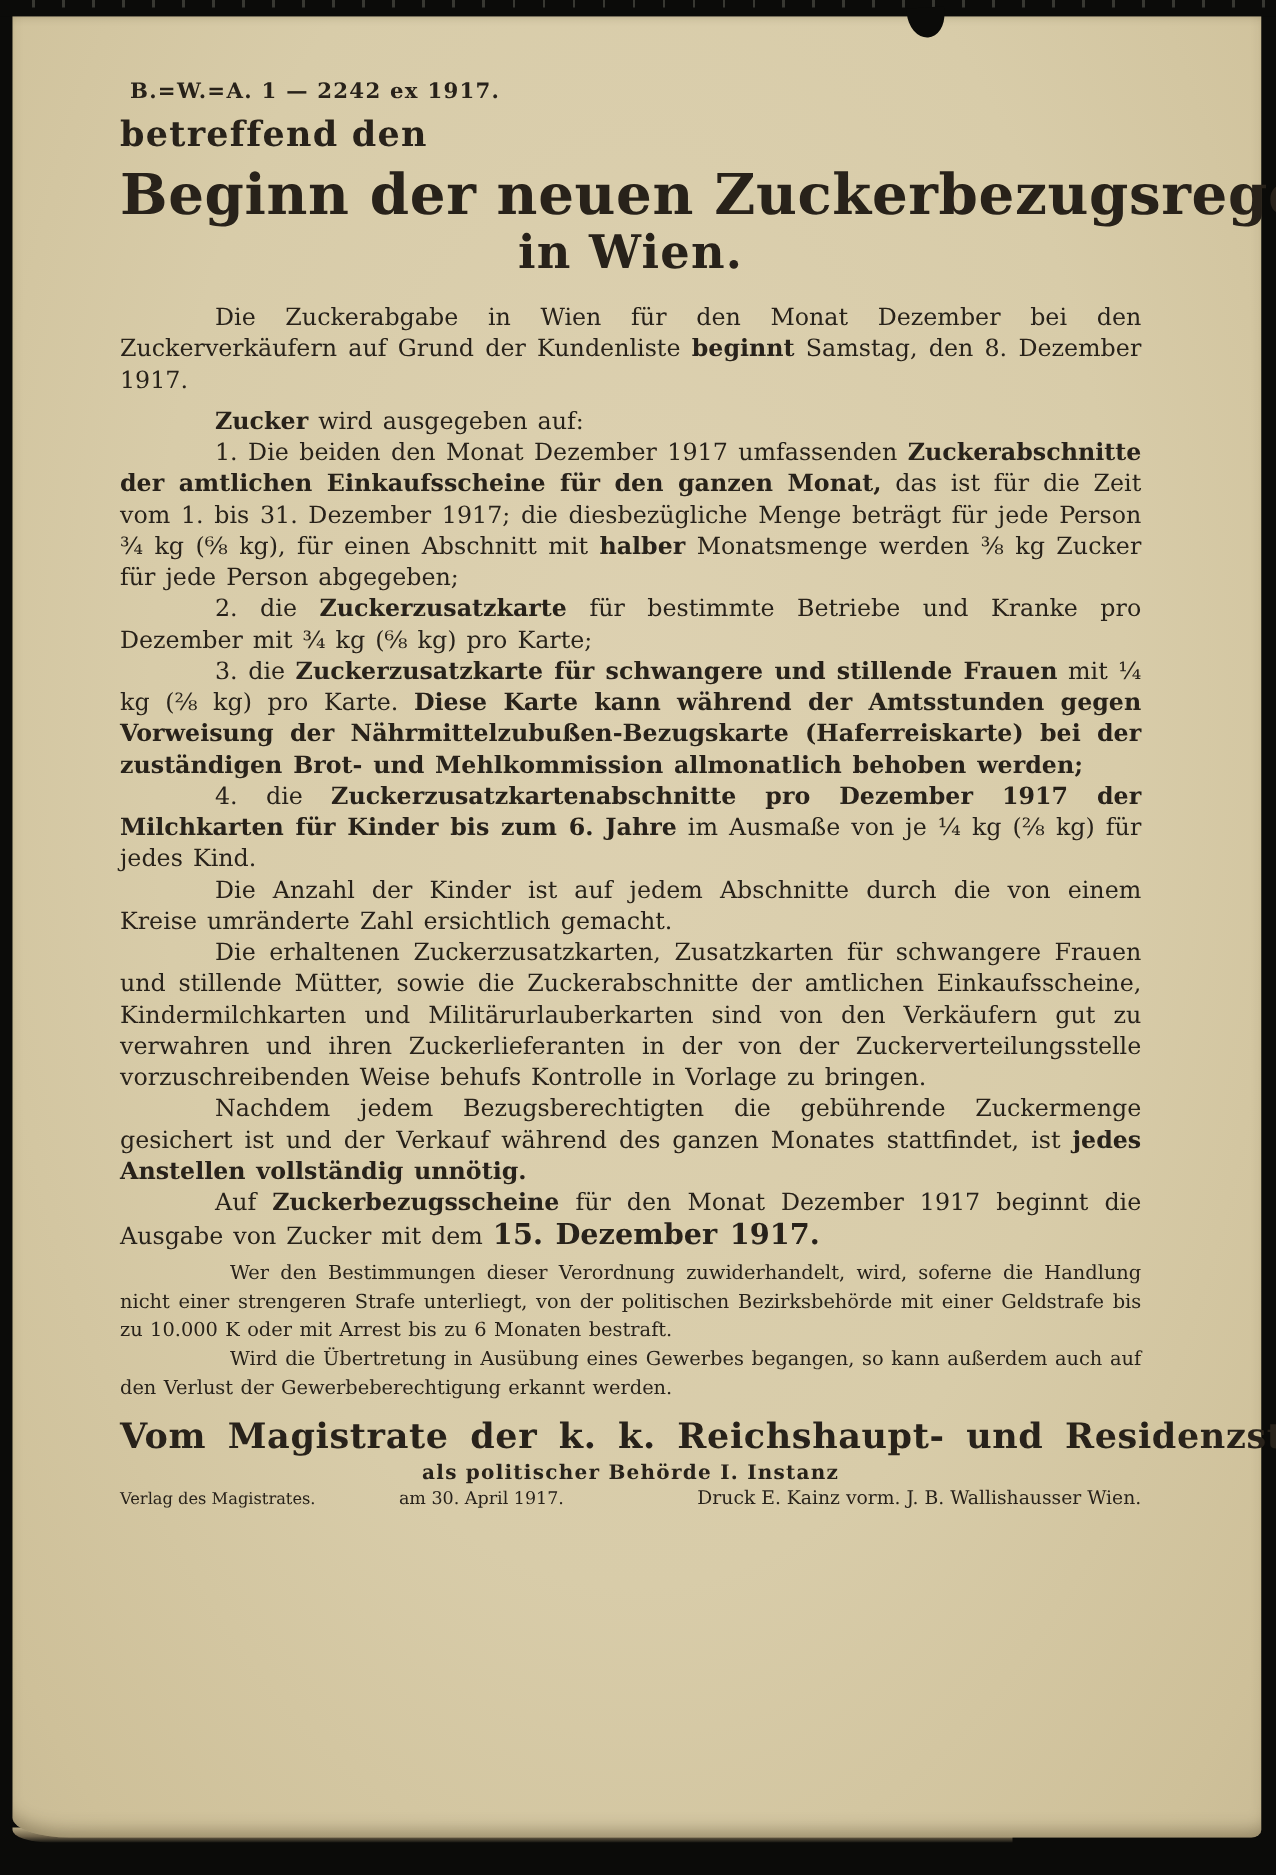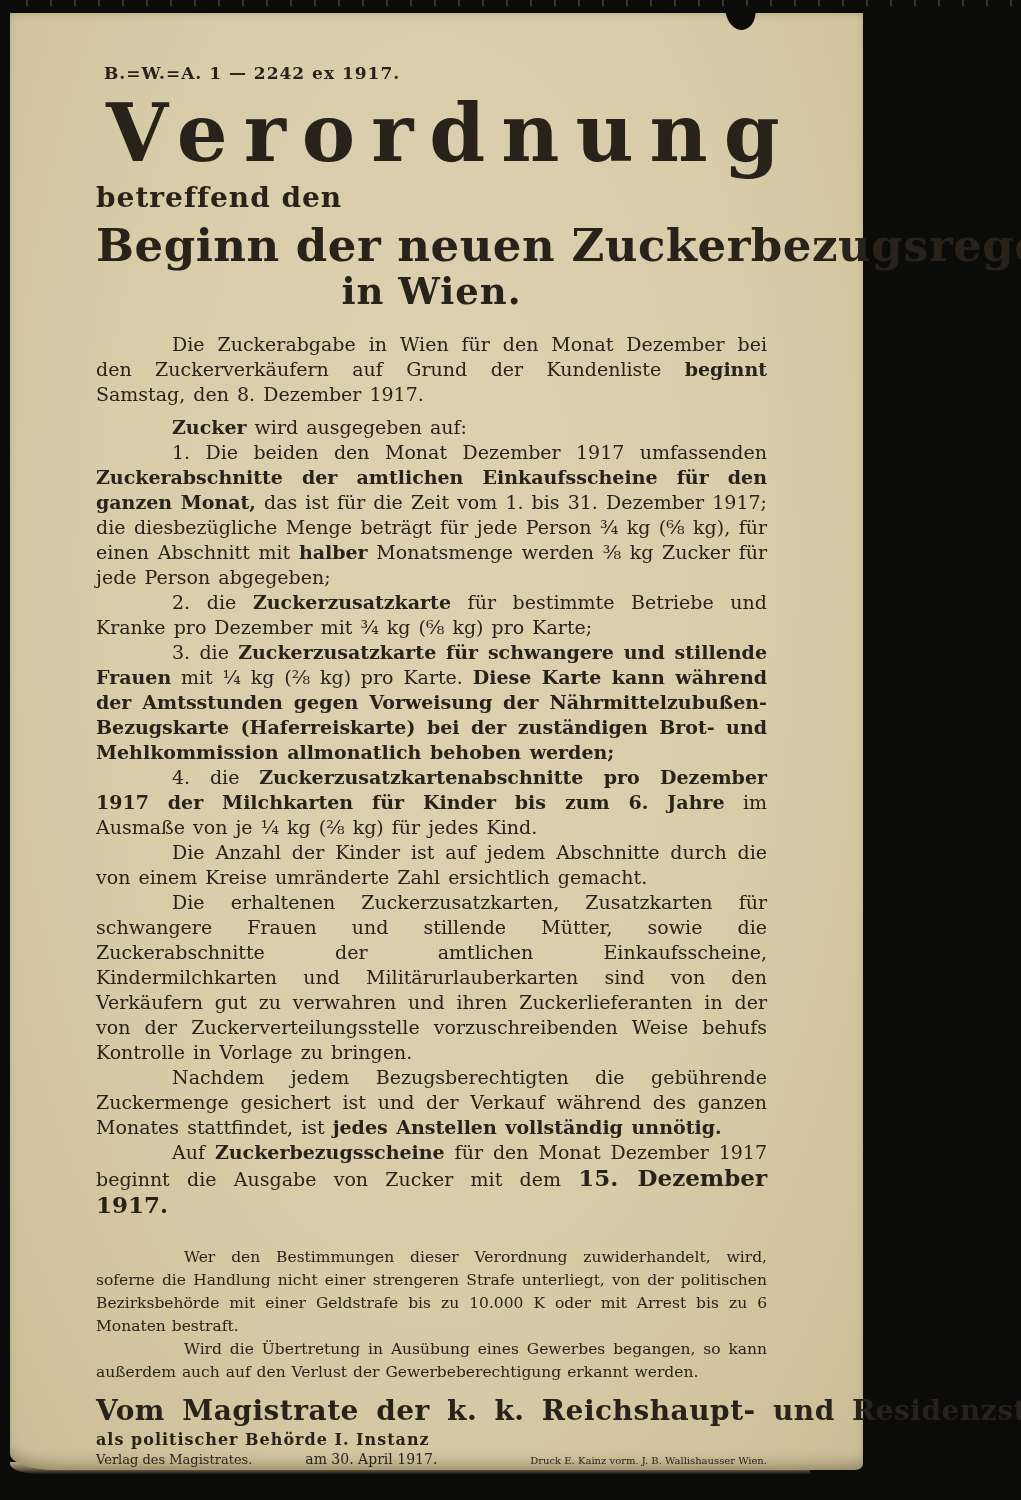--- a/index.html
+++ b/index.html
@@ -19,21 +19,21 @@
   .film-strip{
     position:absolute;top:0;left:0;width:1021px;height:13px;
     background:var(--bg);z-index:3;
   }
   .film-strip::after{
     content:"";position:absolute;top:0;left:4px;right:0;height:6px;
     background:repeating-linear-gradient(90deg,transparent 0 22px,#43433c 22px 24px);
     opacity:.8;
   }
   .paper{
-    position:absolute;left:10px;top:13px;width:853px;height:1457px;
+    position:absolute;left:10px;top:13px;width:999px;height:1457px;
     background:radial-gradient(ellipse at 50% 38%,#ddd1b1 0%,#d8cca9 55%,#cec099 92%,var(--paper-edge) 100%);
     border-bottom-left-radius:46px 16px;
     border-bottom-right-radius:8px 6px;
     box-shadow:inset 0 -12px 14px -7px rgba(58,44,18,.38), inset 0 6px 8px -6px rgba(58,44,18,.25);
     z-index:1;
   }
   .paper-underlay{
     position:absolute;left:10px;top:1462px;width:800px;height:12px;
     background:linear-gradient(180deg,#b9ab85 0%,#6d6149 60%,#161511 100%);
     border-bottom-left-radius:30px 10px;z-index:0;
@@ -65,50 +65,49 @@
     text-align:center;font-size:37px;font-weight:bold;line-height:1.1;letter-spacing:1px;
   }
   .body-text{margin-top:20px;}
   .p{
     font-size:19px;line-height:25px;text-align:justify;text-indent:76px;
     word-spacing:2px;
   }
   .p.gap-top{margin-top:8px;}
   .p .b{font-weight:bold;}
   .p .lg{font-weight:bold;font-size:23px;line-height:25px;}
-  .smallprint{margin-top:27px;}
+  .smallprint{margin-top:5px;}
   .p.small{font-size:15.5px;line-height:23px;text-indent:88px;word-spacing:1px;}
   .issuer{
     text-align:center;font-size:28px;font-weight:bold;letter-spacing:.5px;
     word-spacing:7px;margin-top:10px;white-space:nowrap;
   }
   .issuer-sub{
-    text-align:left;font-size:16px;font-weight:bold;letter-spacing:1px;margin-top:3px;
+    text-align:center;font-size:16px;font-weight:bold;letter-spacing:1px;margin-top:3px;
   }
   .footer-row{
     display:flex;justify-content:space-between;align-items:baseline;
     margin-top:2px;font-weight:normal;
   }
   .footer-left{font-size:13px;}
   .footer-center{font-size:14px;margin-left:-40px;}
-  .footer-right{font-size:10px;}
+  .footer-right{font-size:15px;}
 </style>
 </head>
 <body>
 
 <div class="film-strip"></div>
 <div class="paper-underlay"></div>
 <div class="notch"></div>
 
 <div class="paper">
   <div class="content">
 
     <div class="doc-number">B.=W.=A. 1 — 2242 ex 1917.</div>
 
-    <div class="title">Verordnung</div>
     <div class="subtitle">betreffend den</div>
     <div class="heading1">Beginn der neuen Zuckerbezugsregelung</div>
     <div class="heading2">in Wien.</div>
 
     <div class="body-text">
       <p class="p"><span>Die Zuckerabgabe in Wien für den Monat Dezember bei den Zuckerverkäufern auf Grund der Kundenliste </span><span class="b">beginnt</span><span> Samstag, den 8. Dezember 1917.</span></p>
       <p class="p gap-top"><span class="b">Zucker</span><span> wird ausgegeben auf:</span></p>
       <p class="p"><span>1. Die beiden den Monat Dezember 1917 umfassenden </span><span class="b">Zuckerabschnitte der amtlichen Einkaufsscheine für den ganzen Monat,</span><span> das ist für die Zeit vom 1. bis 31. Dezember 1917; die diesbezügliche Menge beträgt für jede Person ³⁄₄ kg (⁶⁄₈ kg), für einen Abschnitt mit </span><span class="b">halber</span><span> Monatsmenge werden ³⁄₈ kg Zucker für jede Person abgegeben;</span></p>
       <p class="p"><span>2. die </span><span class="b">Zuckerzusatzkarte</span><span> für bestimmte Betriebe und Kranke pro Dezember mit ³⁄₄ kg (⁶⁄₈ kg) pro Karte;</span></p>
       <p class="p"><span>3. die </span><span class="b">Zuckerzusatzkarte für schwangere und stillende Frauen</span><span> mit ¹⁄₄ kg (²⁄₈ kg) pro Karte. </span><span class="b">Diese Karte kann während der Amtsstunden gegen Vorweisung der Nährmittelzubußen-Bezugskarte (Haferreiskarte) bei der zuständigen Brot- und Mehlkommission allmonatlich behoben werden;</span></p>

